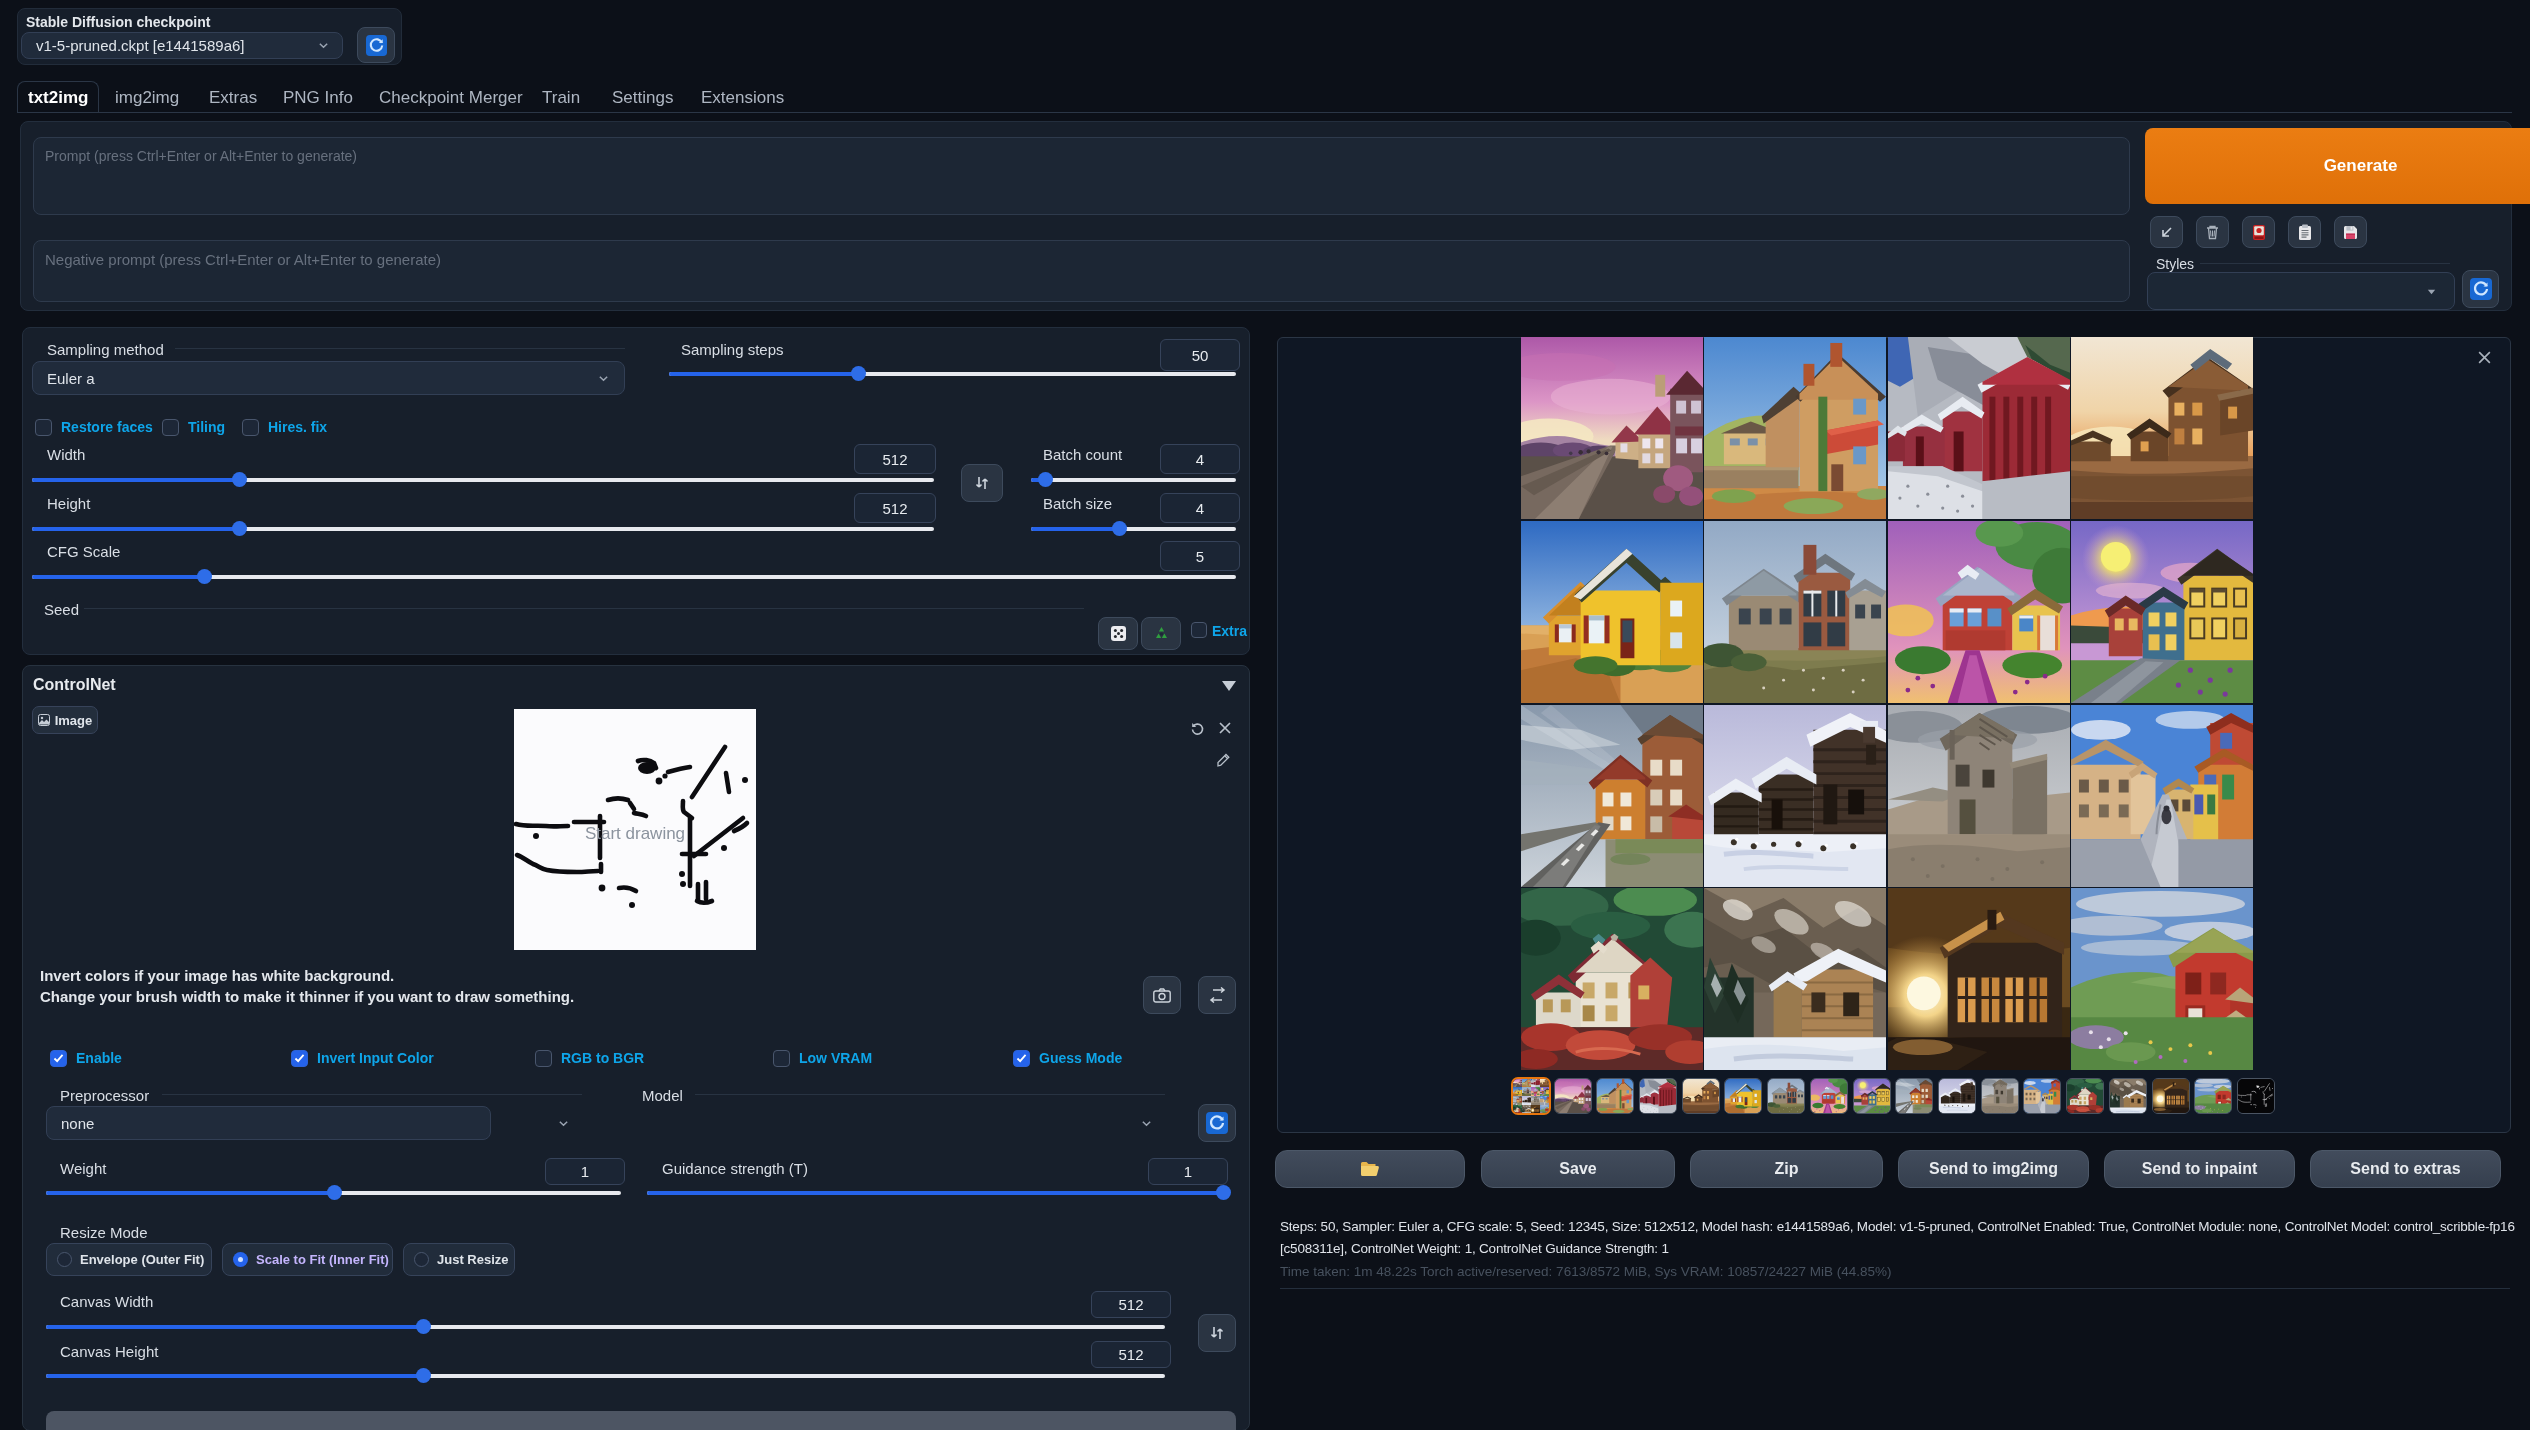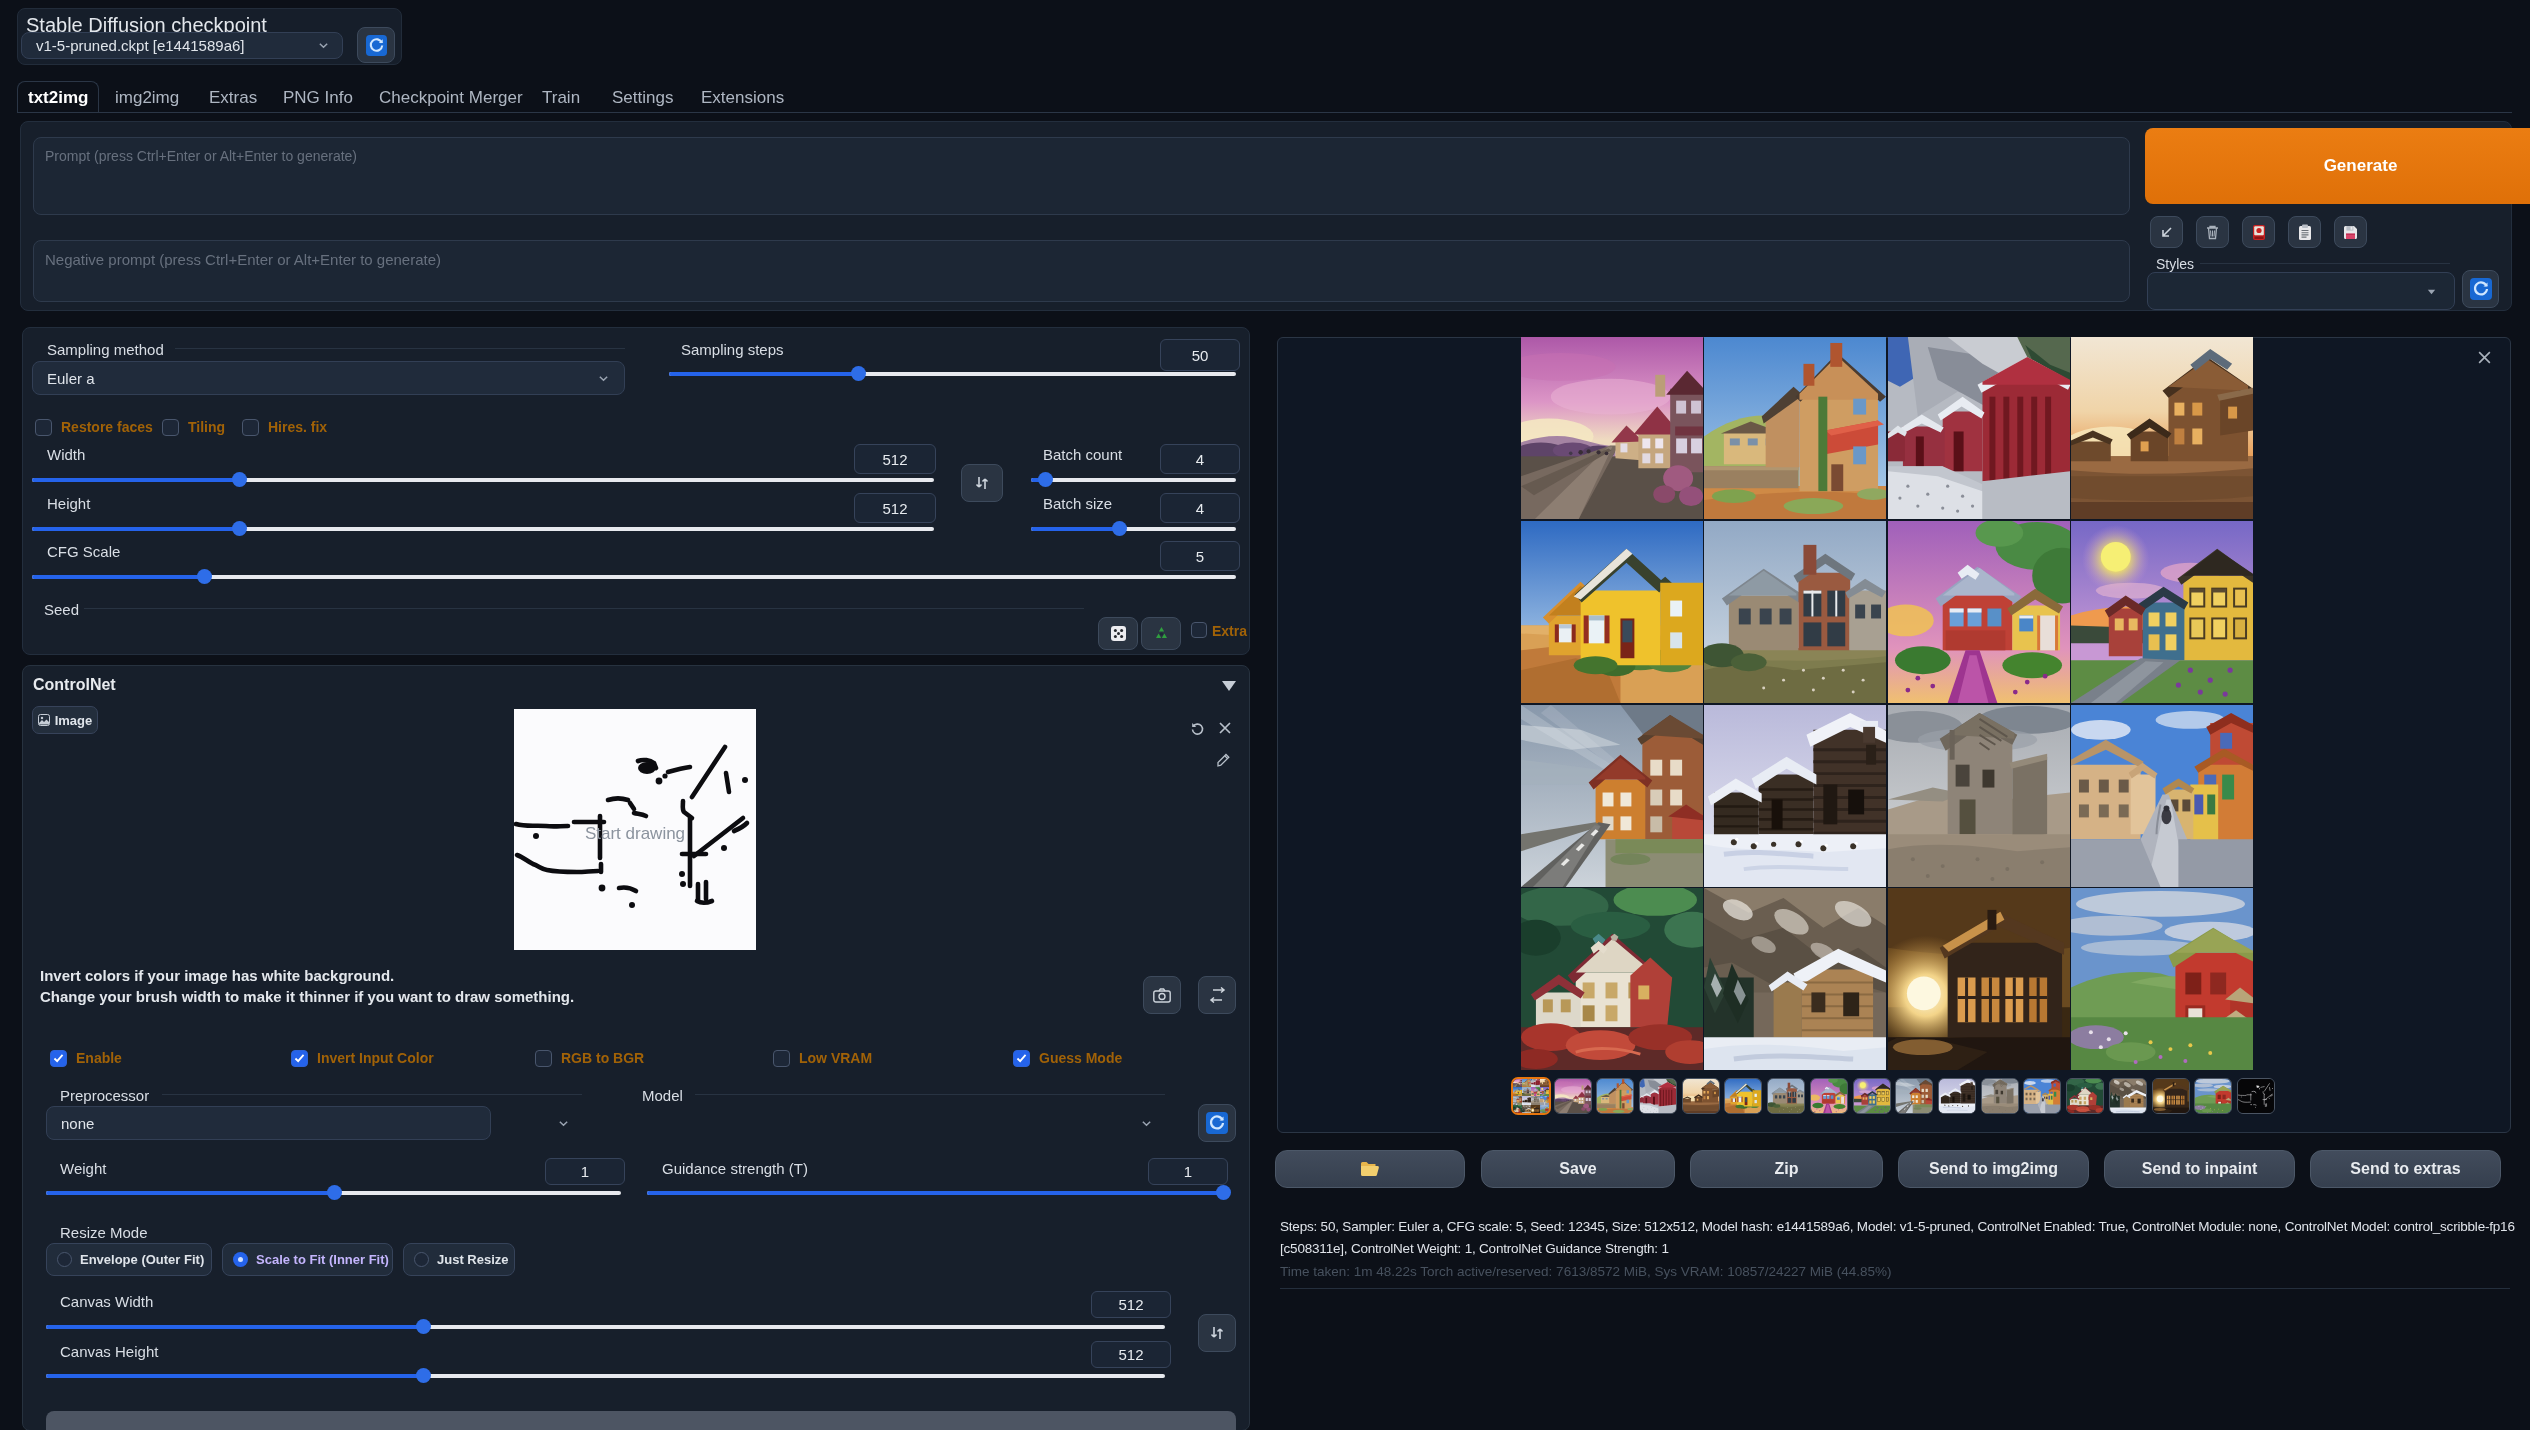--- a/index.html
+++ b/index.html
@@ -11,35 +11,35 @@
 .num{position:absolute;background:#1b2534;border:1px solid #36435a;border-radius:6px;
   color:#e6eaee;display:flex;align-items:center;justify-content:center;font-size:15px;box-sizing:border-box;}
 .dd{position:absolute;background:#202b3b;border:1px solid #323f55;border-radius:8px;
   color:#dfe4ea;font-size:15px;display:flex;align-items:center;padding:0 14px;box-sizing:border-box;}
 .caret{position:absolute;width:11px;height:11px;}
 .track{position:absolute;height:4px;background:#e7e9ee;border-radius:2px;}
 .fill{position:absolute;left:0;top:0;height:4px;background:#2563eb;border-radius:2px;}
 .knob{position:absolute;width:15px;height:15px;border-radius:50%;background:#2e6de8;top:-6px;}
 .cb{position:absolute;width:17px;height:17px;border-radius:4px;background:#1d2737;border:1px solid #49566d;box-sizing:border-box;}
 .cb.on{background:#2563eb;border-color:#2b62d9;display:flex;align-items:center;justify-content:center;}
-.cblbl{position:absolute;font-size:14px;color:#a16207;font-weight:600;white-space:nowrap;}
+.cblbl{position:absolute;font-size:14px;color:#0ea5e9;font-weight:600;white-space:nowrap;}
 .btnicon{position:absolute;background:#2a3442;border:1px solid #3d4a5c;border-radius:8px;box-sizing:border-box;
   display:flex;align-items:center;justify-content:center;}
 .graybtn{position:absolute;background:linear-gradient(#424c5c,#353f4e);border:1px solid #4c5868;border-radius:12px;
   box-sizing:border-box;display:flex;align-items:center;justify-content:center;font-weight:700;font-size:16px;color:#e8ebef;}
 .panel{position:absolute;background:#18202d;border:1px solid #232e3d;border-radius:8px;box-sizing:border-box;}
 .tab{position:absolute;font-size:17px;color:#aeb6c2;white-space:nowrap;}
 svg{display:block;}
 </style>
 </head>
 <body>
 <div id="page">
 
 <div class="abs" style="left:17px;top:8px;width:383px;height:55px;background:#161e2a;border:1px solid #222c3a;border-radius:8px;"></div>
-<div class="abs" style="left:26px;top:14px;font-size:20px;font-weight:400;color:#e3e7ec;">Stable Diffusion checkpoint</div>
+<div class="abs" style="left:26px;top:14px;font-size:14px;font-weight:700;color:#e3e7ec;">Stable Diffusion checkpoint</div>
 <div class="dd" style="left:21px;top:32px;width:322px;height:27px;background:#202b3b;font-size:15px;">v1-5-pruned.ckpt [e1441589a6]</div>
 <svg class="caret" style="left:318px;top:40px;" viewBox="0 0 12 12">
       <path d="M2 4l4 4 4-4" stroke="#9aa4b2" stroke-width="1.6" fill="none"></path>
     </svg>
 <div class="btnicon" style="left:357px;top:27px;width:38px;height:36px;">
   <svg width="21" height="21" viewBox="0 0 22 22">
         <rect x="0" y="0" width="22" height="22" rx="4" fill="#1868d3"></rect>
         <path d="M16.6 8.2A6 6 0 1 0 17 11" stroke="#cfe6ff" stroke-width="2.2" fill="none"></path>
         <path d="M17.5 4.5v4h-4z" fill="#cfe6ff"></path>
       </svg>

